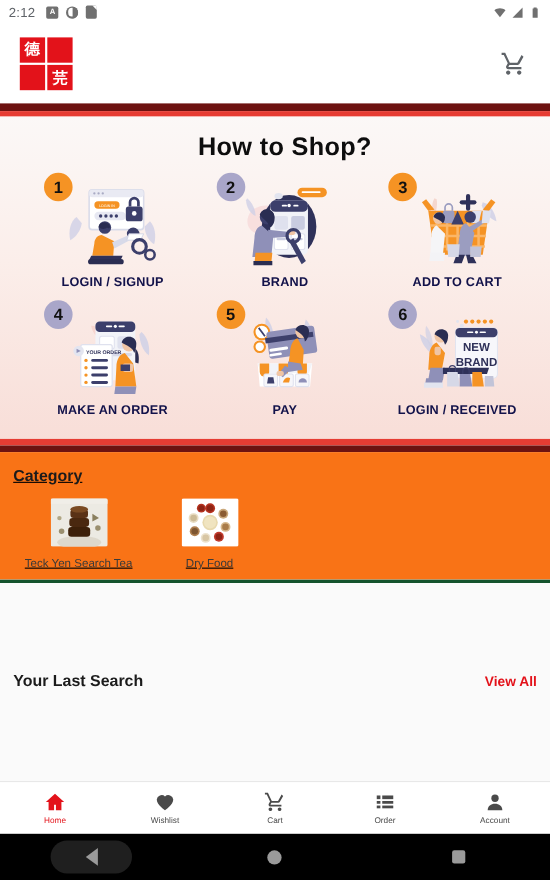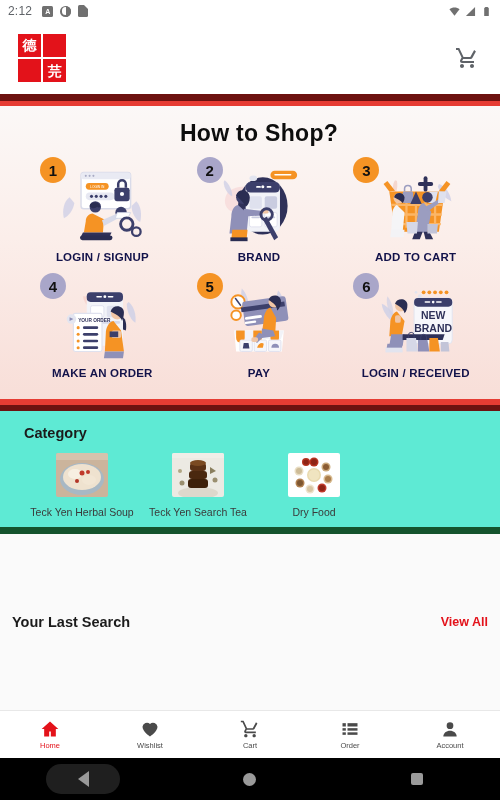--- a/index.html
+++ b/index.html
@@ -70,30 +70,30 @@
     position: absolute; left: 16px; top: 4px; width: 26px; height: 26px; border-radius: 50%;
     display: flex; align-items: center; justify-content: center;
     font-size: 15px; font-weight: bold; color: #111; z-index: 3;
   }
   .badge.orange { background: #f59324; }
   .badge.purple { background: #a9a6c9; }
   .step .art { width: 96px; height: 82px; position: relative; margin-top: 4px; }
   .step .caption { margin-top: 6px; font-size: 11.5px; font-weight: bold; color: #12124a; letter-spacing: .2px; text-align: left; }
 
   
-  .category { padding: 14px 12px 8px 24px; background: #5eead4; flex: 0 0 auto; }
+  .category { padding: 14px 12px 8px 12px; background: #f97316; flex: 0 0 auto; text-decoration: underline; }
   .sec-title { font-size: 14.5px; font-weight: bold; color: #1b1b1b; }
   .cat-grid { display: grid; grid-template-columns: repeat(4, 1fr); margin-top: 12px; }
   .cat-item { display: flex; flex-direction: column; align-items: center; cursor: pointer; }
   .cat-thumb { width: 52px; height: 44px; border-radius: 2px; overflow: hidden; position: relative; }
   .cat-label { margin-top: 9px; font-size: 10.5px; color: #3a3a3a; text-align: center; line-height: 1.2; }
 
   
   .lastsearch { padding: 13px 12px 12px 12px; background: #fafafa; display: flex; align-items: center;
-                justify-content: space-between; border-top: 7px solid #14532d; flex: 1 1 auto; align-self: stretch; }
+                justify-content: space-between; border-top: 3px solid #14532d; flex: 1 1 auto; align-self: stretch; }
   .viewall { font-size: 12.5px; color: #e3121a; font-weight: bold; cursor: pointer; }
 
   
   .bottomnav { height: 48px; flex: 0 0 48px; background: #fff; display: flex;
                border-top: 1px solid #e8e8e8; }
   .nav-item { flex: 1; display: flex; flex-direction: column; align-items: center; justify-content: center;
               gap: 2px; cursor: pointer; }
   .nav-label { font-size: 7.5px; color: #4a4a4a; }
   .nav-item.active .nav-label { color: #e3121a; }
 
@@ -387,36 +387,20 @@
 
   <div class="stripe-bot">
     <div class="light"></div>
     <div class="dark"></div>
   </div>
 
   <div class="category">
     <div class="sec-title">Category</div>
     <div class="cat-grid">
 
-      <div class="cat-item">
-        <div class="cat-thumb">
-          <svg viewBox="0 0 52 44" width="52" height="44">
-            <rect width="52" height="44" fill="#cbb49c"></rect>
-            <ellipse cx="26" cy="26" rx="22" ry="16" fill="#a8b8c4"></ellipse>
-            <ellipse cx="26" cy="24" rx="19" ry="13" fill="#efe2cf"></ellipse>
-            <ellipse cx="19" cy="21" rx="7" ry="5" fill="#f7efe2"></ellipse>
-            <ellipse cx="33" cy="27" rx="7" ry="5" fill="#f2e6d4"></ellipse>
-            <circle cx="26" cy="20" r="2.5" fill="#c0392b"></circle>
-            <circle cx="32" cy="19" r="2" fill="#c0392b"></circle>
-            <circle cx="21" cy="28" r="2" fill="#b33426"></circle>
-            <rect y="0" width="52" height="7" fill="#d5c3ad"></rect>
-          </svg>
-        </div>
-        <div class="cat-label">Teck Yen Herbal Soup</div>
-      </div>
 
       <div class="cat-item">
         <div class="cat-thumb">
           <svg viewBox="0 0 52 44" width="52" height="44">
             <rect width="52" height="44" fill="#eceae3"></rect>
             <ellipse cx="26" cy="40" rx="20" ry="6" fill="#ddd8cc"></ellipse>
             <rect x="18" y="10" width="16" height="8" rx="3" fill="#5a3216"></rect>
             <rect x="17" y="18" width="18" height="8" rx="3" fill="#4a280f"></rect>
             <rect x="16" y="26" width="20" height="9" rx="3" fill="#3d2009"></rect>
             <ellipse cx="26" cy="10" rx="8" ry="3" fill="#7a4a22"></ellipse>

